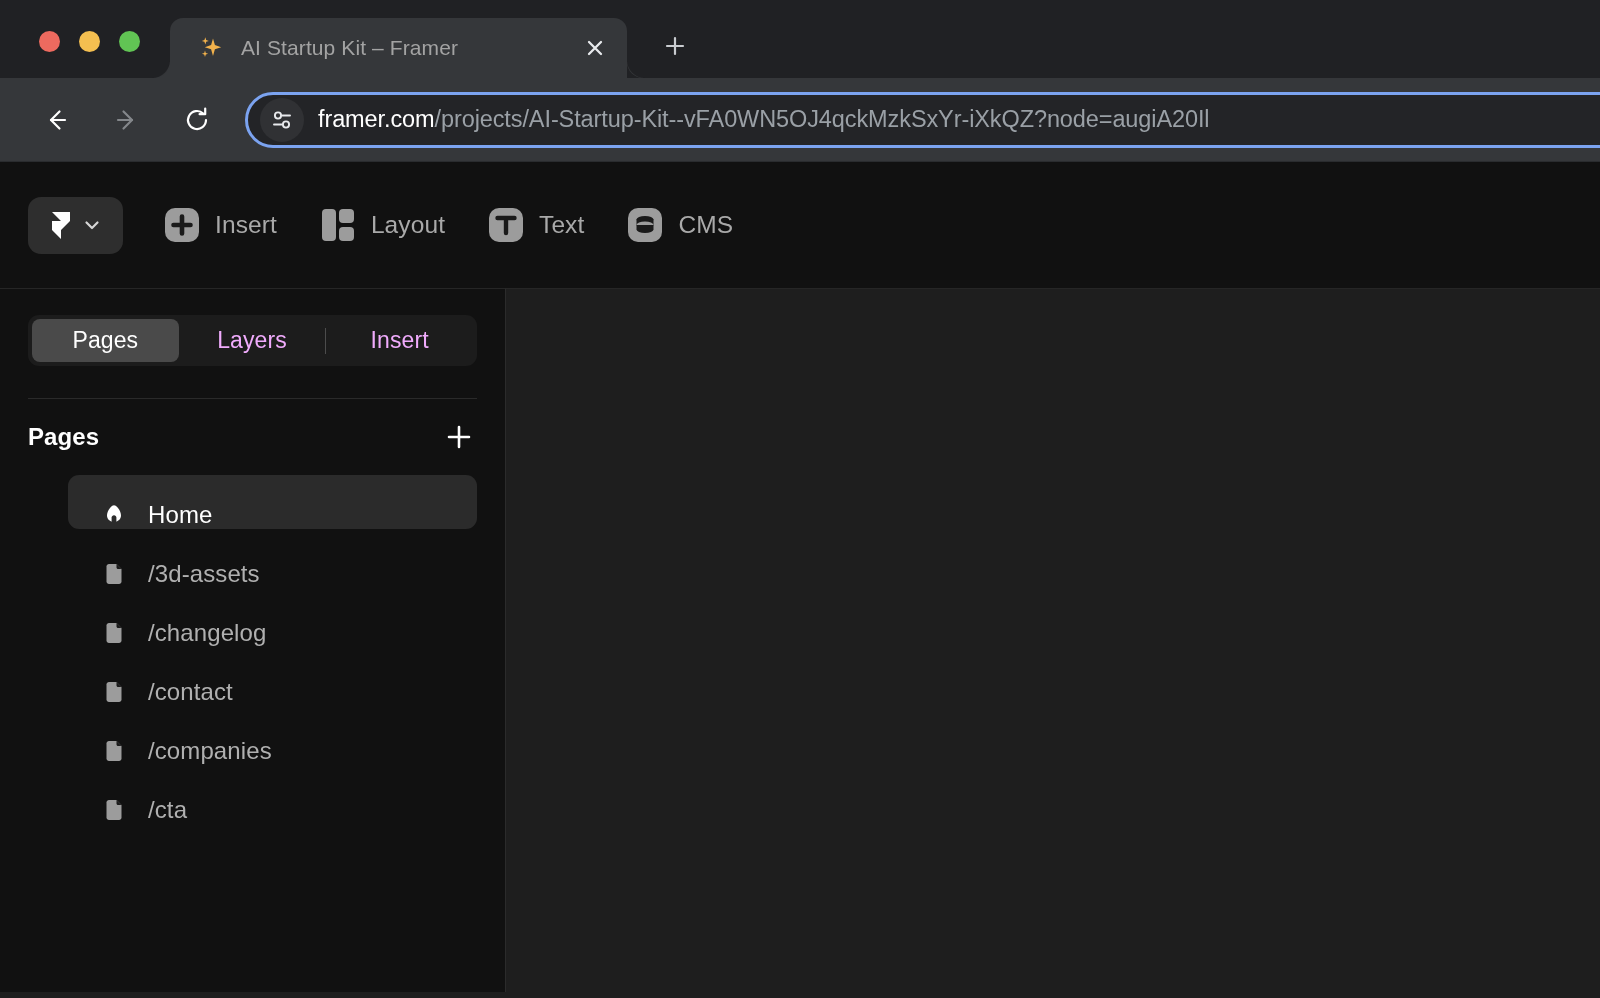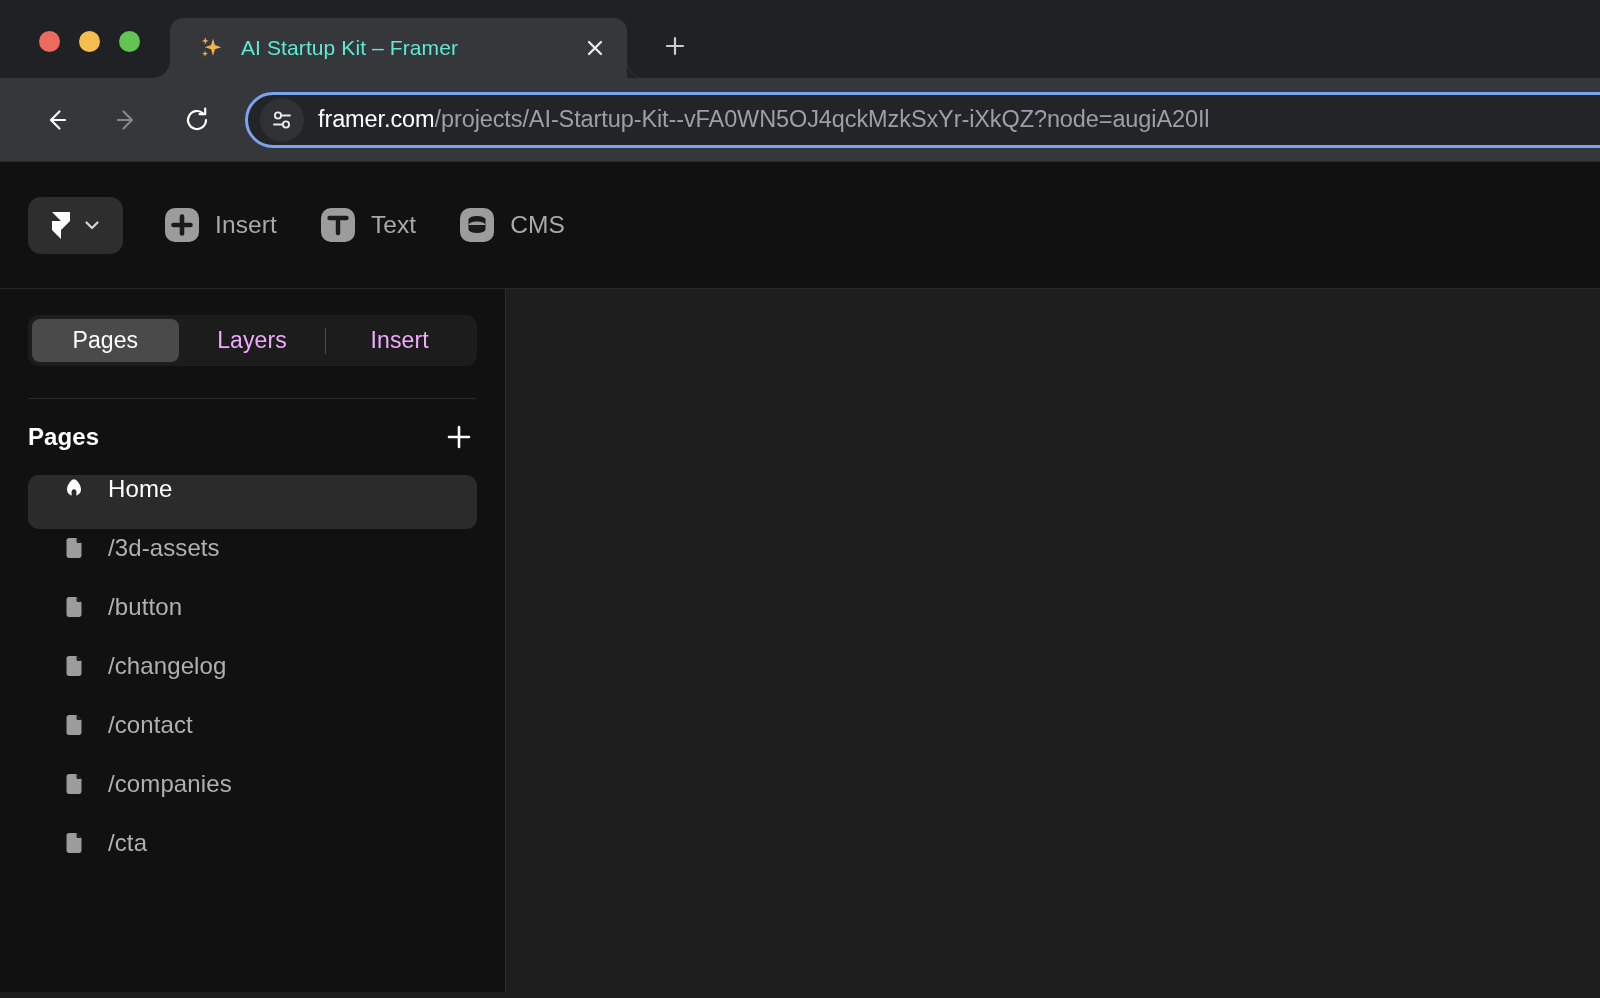--- a/index.html
+++ b/index.html
@@ -80,21 +80,21 @@
   .tab-corner-r { right: -18px; border-bottom-left-radius: 18px; }
 
   .tab-favicon {
     width: 26px;
     height: 26px;
     flex: 0 0 26px;
     display: block;
     margin-right: 17px;
   }
   .tab-title {
-    color: #5eead4;
+    color: #a3a3a3;
     font-size: 21px;
     letter-spacing: .1px;
     white-space: nowrap;
     overflow: hidden;
     flex: 1;
   }
   .tab-close {
     width: 36px;
     height: 36px;
     margin-right: 14px;
@@ -275,24 +275,25 @@
   }
   .add-btn {
     width: 36px; height: 36px;
     display: flex; align-items: center; justify-content: center;
   }
 
   .page-list { display: block; }
   .page-row {
     height: 54px;
     display: flex;
-    align-items: flex-start;
+    align-items: flex-end;
     border-radius: 11px;
     padding-left: 32px;
     margin-bottom: 5px;
+    margin-left: 40px;
   }
   .page-row.selected { background: #2b2b2b; }
   .page-row .pg-icon {
     width: 28px; height: 28px; flex: 0 0 28px;
     margin-right: 20px;
     display: block;
   }
   .page-row .pg-label {
     font-size: 24px;
     color: #b0b0b0;
@@ -397,20 +398,28 @@
     </div>
 
     <div class="tool-item">
       <svg class="tool-icon" viewBox="0 0 36 36">
         <rect x="1" y="1" width="34" height="34" rx="10" fill="#9c9c9c"></rect>
         <path d="M18 9.5 V26.5 M9.5 18 H26.5" stroke="#1a1a1a" stroke-width="4.6" stroke-linecap="round"></path>
       </svg>
       <span class="ti-label">Insert</span>
     </div>
 
+    <div class="tool-item">
+      <svg class="tool-icon" viewBox="0 0 36 36">
+        <rect x="2" y="2" width="14" height="32" rx="4" fill="#9c9c9c"></rect>
+        <rect x="19" y="2" width="15" height="14" rx="4" fill="#9c9c9c"></rect>
+        <rect x="19" y="20" width="15" height="14" rx="4" fill="#9c9c9c"></rect>
+      </svg>
+      <span class="ti-label">Layout</span>
+    </div>
 
     <div class="tool-item">
       <svg class="tool-icon" viewBox="0 0 36 36">
         <rect x="1" y="1" width="34" height="34" rx="10" fill="#9c9c9c"></rect>
         <path d="M9.5 11 H26.5 M18 11 V26" stroke="#1a1a1a" stroke-width="4.4" stroke-linecap="round"></path>
       </svg>
       <span class="ti-label">Text</span>
     </div>
 
     <div class="tool-item">
@@ -466,57 +475,50 @@
 
 
         <div class="page-row">
           <svg class="pg-icon" viewBox="0 0 28 28">
             <path d="M6.5 6.5 C6.5 5.1 7.6 4 9 4 H16.5 L21.5 9 V21.5 C21.5 22.9 20.4 24 19 24 H9 C7.6 24 6.5 22.9 6.5 21.5 Z" fill="#9c9c9c"></path>
             <path d="M16.5 4 L21.5 9 H18 C17.2 9 16.5 8.3 16.5 7.5 Z" fill="#1a1a1a"></path>
           </svg>
           <span class="pg-label">/3d-assets</span>
         </div>
 
+
         <div class="page-row">
           <svg class="pg-icon" viewBox="0 0 28 28">
             <path d="M6.5 6.5 C6.5 5.1 7.6 4 9 4 H16.5 L21.5 9 V21.5 C21.5 22.9 20.4 24 19 24 H9 C7.6 24 6.5 22.9 6.5 21.5 Z" fill="#9c9c9c"></path>
             <path d="M16.5 4 L21.5 9 H18 C17.2 9 16.5 8.3 16.5 7.5 Z" fill="#1a1a1a"></path>
           </svg>
-          <span class="pg-label">/button</span>
+          <span class="pg-label">/changelog</span>
         </div>
 
         <div class="page-row">
           <svg class="pg-icon" viewBox="0 0 28 28">
             <path d="M6.5 6.5 C6.5 5.1 7.6 4 9 4 H16.5 L21.5 9 V21.5 C21.5 22.9 20.4 24 19 24 H9 C7.6 24 6.5 22.9 6.5 21.5 Z" fill="#9c9c9c"></path>
             <path d="M16.5 4 L21.5 9 H18 C17.2 9 16.5 8.3 16.5 7.5 Z" fill="#1a1a1a"></path>
           </svg>
-          <span class="pg-label">/changelog</span>
+          <span class="pg-label">/contact</span>
         </div>
 
         <div class="page-row">
           <svg class="pg-icon" viewBox="0 0 28 28">
             <path d="M6.5 6.5 C6.5 5.1 7.6 4 9 4 H16.5 L21.5 9 V21.5 C21.5 22.9 20.4 24 19 24 H9 C7.6 24 6.5 22.9 6.5 21.5 Z" fill="#9c9c9c"></path>
             <path d="M16.5 4 L21.5 9 H18 C17.2 9 16.5 8.3 16.5 7.5 Z" fill="#1a1a1a"></path>
           </svg>
-          <span class="pg-label">/contact</span>
+          <span class="pg-label">/companies</span>
         </div>
 
         <div class="page-row">
           <svg class="pg-icon" viewBox="0 0 28 28">
             <path d="M6.5 6.5 C6.5 5.1 7.6 4 9 4 H16.5 L21.5 9 V21.5 C21.5 22.9 20.4 24 19 24 H9 C7.6 24 6.5 22.9 6.5 21.5 Z" fill="#9c9c9c"></path>
             <path d="M16.5 4 L21.5 9 H18 C17.2 9 16.5 8.3 16.5 7.5 Z" fill="#1a1a1a"></path>
           </svg>
-          <span class="pg-label">/companies</span>
-        </div>
-
-        <div class="page-row">
-          <svg class="pg-icon" viewBox="0 0 28 28">
-            <path d="M6.5 6.5 C6.5 5.1 7.6 4 9 4 H16.5 L21.5 9 V21.5 C21.5 22.9 20.4 24 19 24 H9 C7.6 24 6.5 22.9 6.5 21.5 Z" fill="#9c9c9c"></path>
-            <path d="M16.5 4 L21.5 9 H18 C17.2 9 16.5 8.3 16.5 7.5 Z" fill="#1a1a1a"></path>
-          </svg>
           <span class="pg-label">/cta</span>
         </div>
 
       </div>
     </div>
 
     <div class="canvas"></div>
   </div>
 </div>
 

